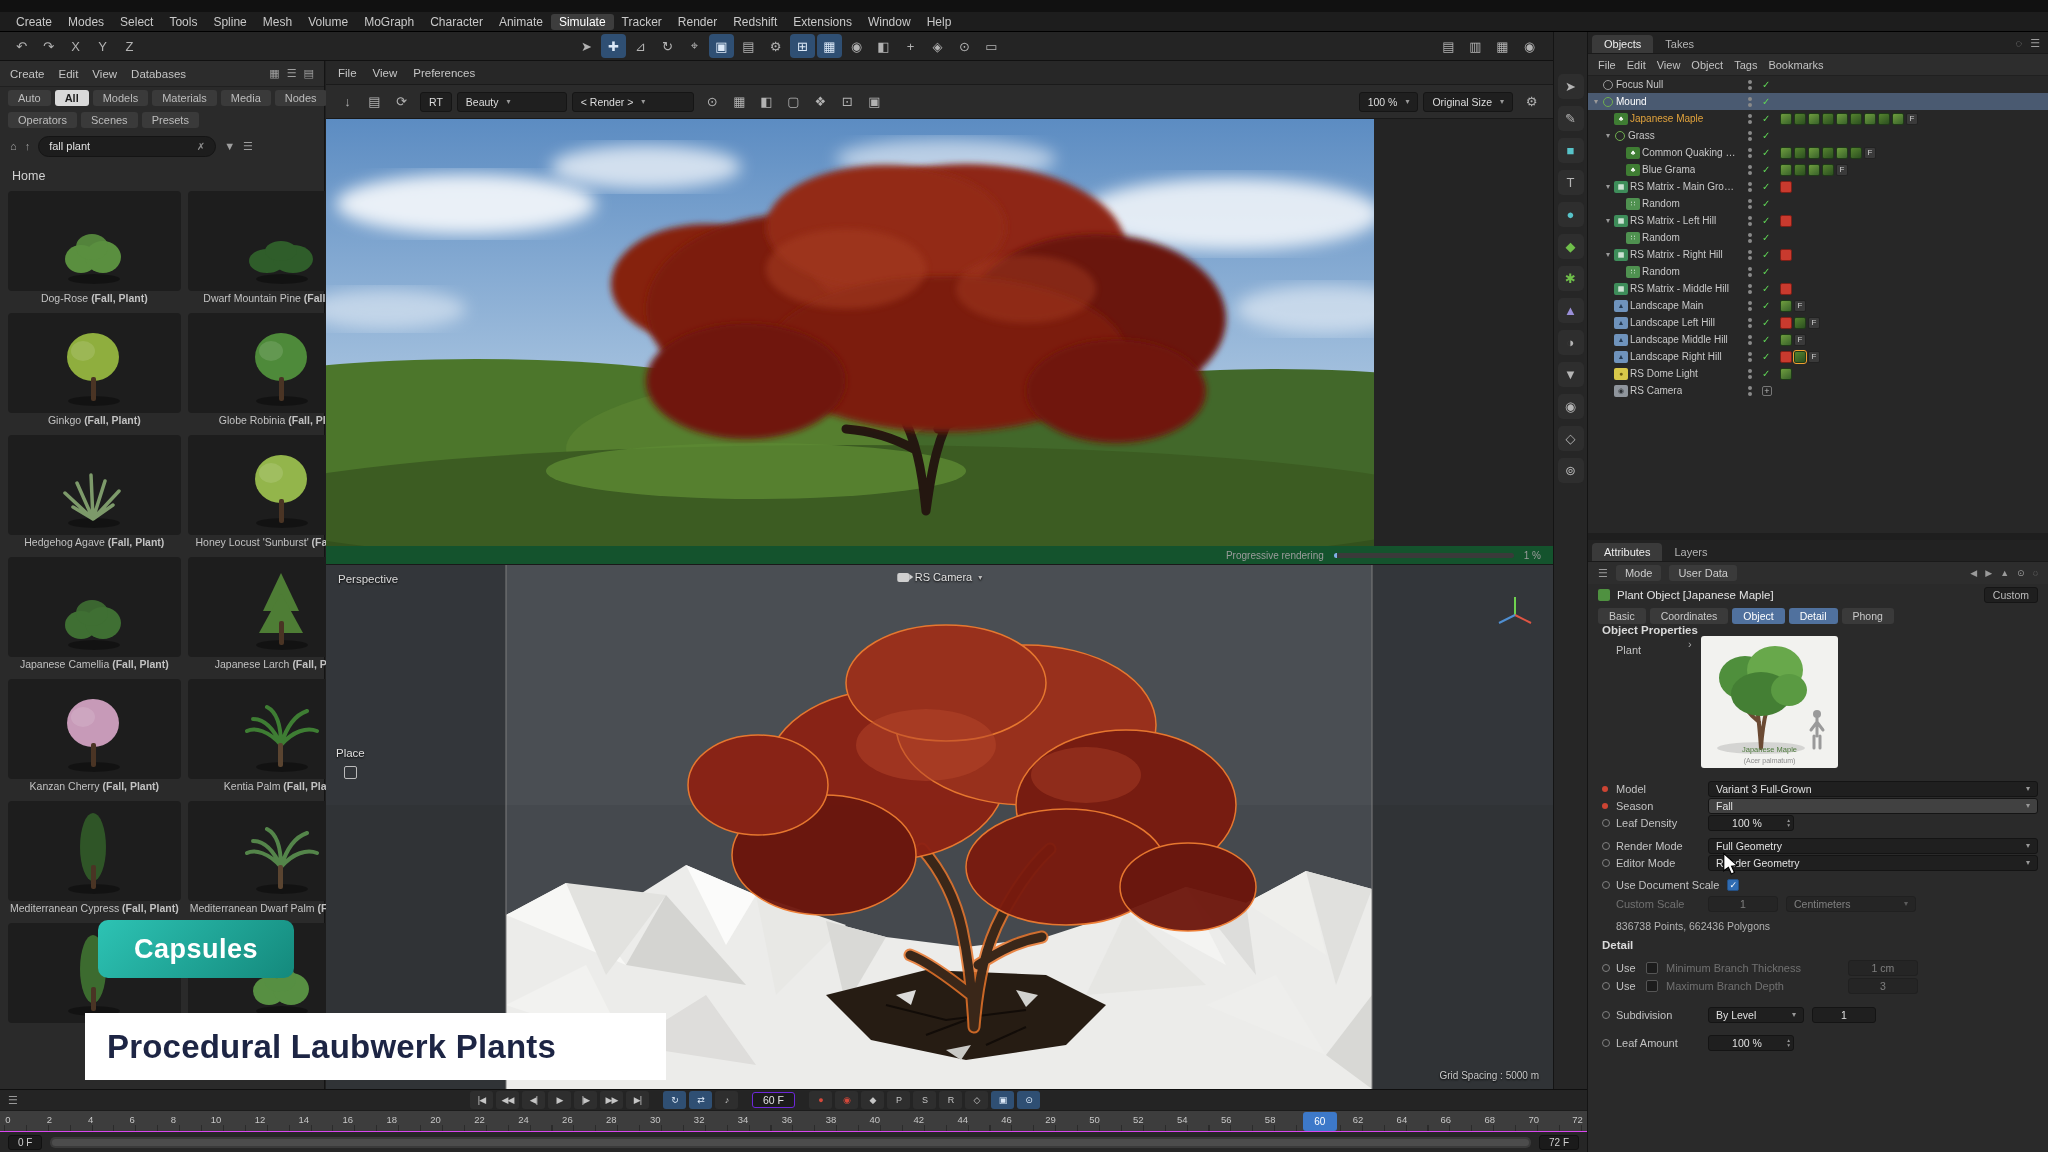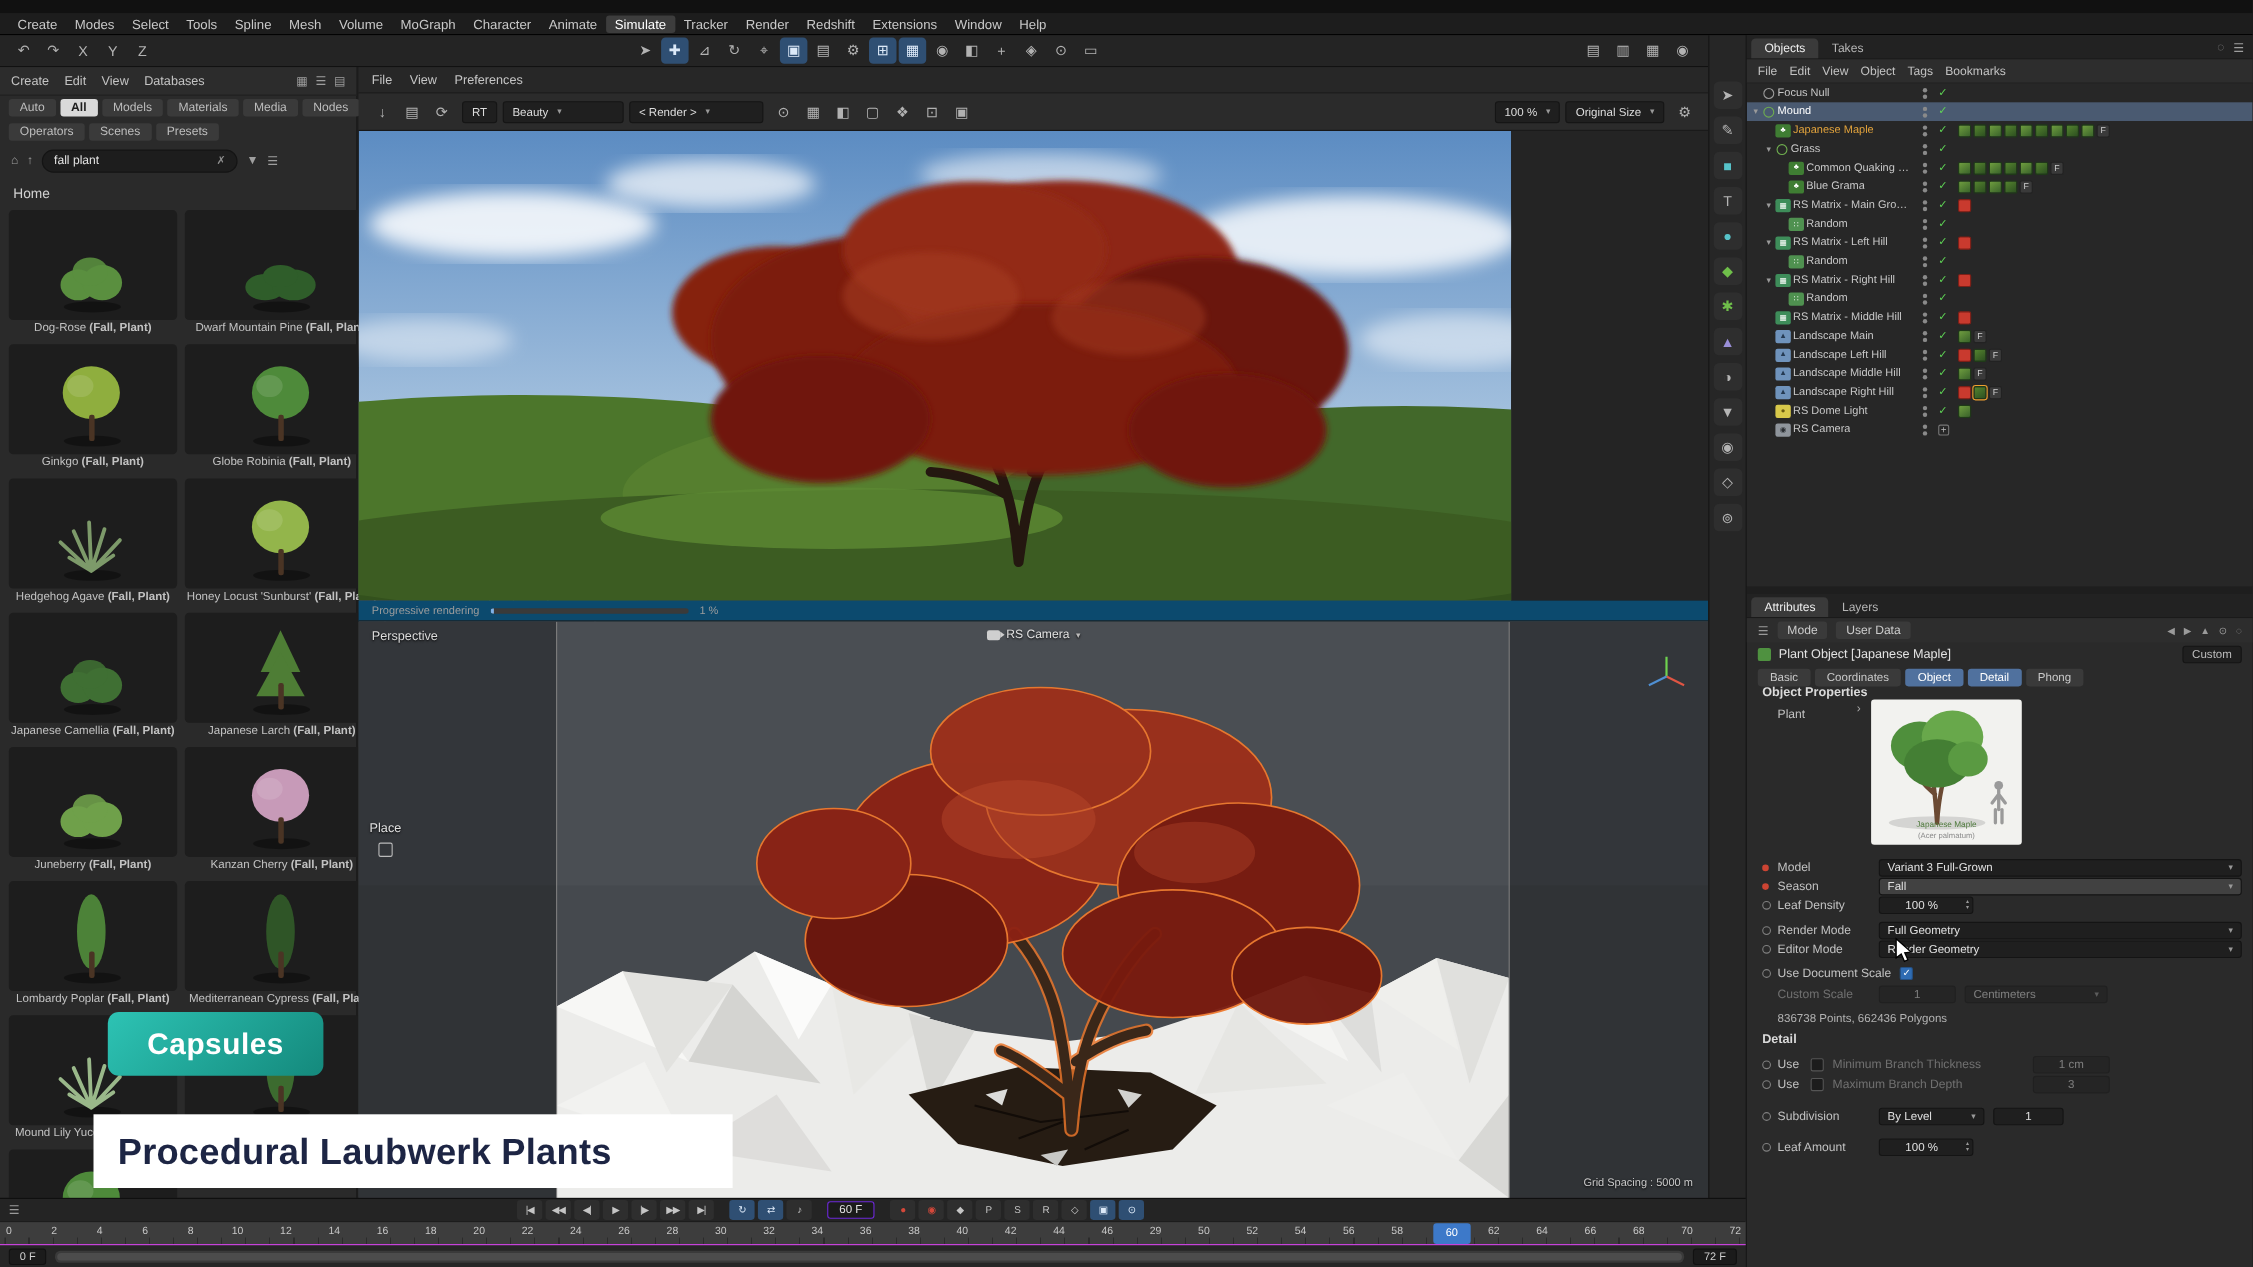--- a/index.html
+++ b/index.html
@@ -41,21 +41,21 @@
   .ab-label b{font-weight:bold;}
 
   
   .rv-menu{position:absolute;left:326px;top:61px;width:1227px;height:24px;background:#272727;border-bottom:1px solid #1a1a1a;display:flex;align-items:center;gap:16px;padding:0 12px;font-size:11.5px;color:#c6c6c6;}
   .rv-toolbar{position:absolute;left:326px;top:85px;width:1227px;height:34px;background:#2b2b2b;display:flex;align-items:center;gap:5px;padding:0 8px;border-bottom:1px solid #191919;}
   .rv-chip{background:#1f1f1f;border:1px solid #151515;border-radius:3px;font-size:10.5px;color:#ddd;padding:3px 8px;display:flex;align-items:center;gap:8px;white-space:nowrap;}
   .rv-chip .car{font-size:8px;color:#999;}
   .rv-spacer{flex:1;}
   .rv-canvas{position:absolute;left:326px;top:119px;width:1048px;height:427px;background:#000;}
   .rv-gray{position:absolute;left:1374px;top:119px;width:179px;height:427px;background:#242424;}
-  .progress-row{position:absolute;left:326px;top:546px;width:1227px;height:19px;background:#0c4a6e;border-bottom:1px solid #191919;display:flex;align-items:center;gap:10px;padding:0 12px;font-size:10px;color:#9c9c9c;}
+  .progress-row{position:absolute;left:326px;top:546px;width:1227px;height:19px;background:#14532d;border-bottom:1px solid #191919;display:flex;align-items:center;justify-content:flex-end;gap:10px;padding:0 12px;font-size:10px;color:#9c9c9c;}
   .prog-bar{width:180px;height:5px;background:#3a3a3a;border-radius:3px;overflow:hidden;}
   .prog-fill{width:2%;height:100%;background:#7fb2e8;}
 
   
   .persp{position:absolute;left:326px;top:565px;width:1227px;height:524px;background:#43474b;overflow:hidden;}
   .persp svg.scene{position:absolute;left:0;top:0;}
   .vp-label{position:absolute;left:12px;top:8px;font-size:11.5px;color:#dcdcdc;text-shadow:0 1px 2px #000;}
   .vp-camera{position:absolute;left:50%;top:6px;transform:translateX(-50%);font-size:11px;color:#e2e2e2;display:flex;align-items:center;gap:6px;text-shadow:0 1px 2px #000;}
   .vp-cam-ic{width:12px;height:9px;background:#cfcfcf;border-radius:2px;position:relative;}
   .vp-cam-ic::after{content:'';position:absolute;right:-4px;top:1.5px;border-left:4px solid #cfcfcf;border-top:3px solid transparent;border-bottom:3px solid transparent;}
@@ -383,31 +383,20 @@
         <div class="ab-cell selected">
           <div class="ab-thumb">
             <svg width="98" height="98" viewBox="0 0 98 98">
               <ellipse cx="49" cy="86" rx="26" ry="5" fill="#000" opacity="0.35"></ellipse>
               <ellipse cx="48" cy="42" rx="26" ry="24" fill="#55933d"></ellipse>
               <ellipse cx="38" cy="36" rx="12" ry="10" fill="#fff" opacity="0.12"></ellipse>
               <rect x="46" y="62" width="5" height="24" rx="2" fill="#4a3424"></rect>
             </svg>
           </div>
           <div class="ab-label"><span>Japanese Maple </span><b>(Fall, Plant)</b></div>
-        </div>
-        <div class="ab-cell">
-          <div class="ab-thumb">
-            <svg width="98" height="98" viewBox="0 0 98 98">
-              <ellipse cx="49" cy="86" rx="26" ry="5" fill="#000" opacity="0.35"></ellipse>
-              <ellipse cx="36" cy="66" rx="16" ry="14" fill="#6fa04a"></ellipse>
-              <ellipse cx="58" cy="64" rx="18" ry="16" fill="#6fa04a"></ellipse>
-              <ellipse cx="47" cy="54" rx="16" ry="13" fill="#6fa04a" opacity="0.9"></ellipse>
-            </svg>
-          </div>
-          <div class="ab-label"><span>Juneberry </span><b>(Fall, Plant)</b></div>
         </div>
         <div class="ab-cell">
           <div class="ab-thumb">
             <svg width="98" height="98" viewBox="0 0 98 98">
               <ellipse cx="49" cy="86" rx="26" ry="5" fill="#000" opacity="0.35"></ellipse>
               <ellipse cx="48" cy="42" rx="26" ry="24" fill="#c79ab8"></ellipse>
               <ellipse cx="38" cy="36" rx="12" ry="10" fill="#fff" opacity="0.12"></ellipse>
               <rect x="46" y="62" width="5" height="24" rx="2" fill="#4a3424"></rect>
             </svg>
           </div>

